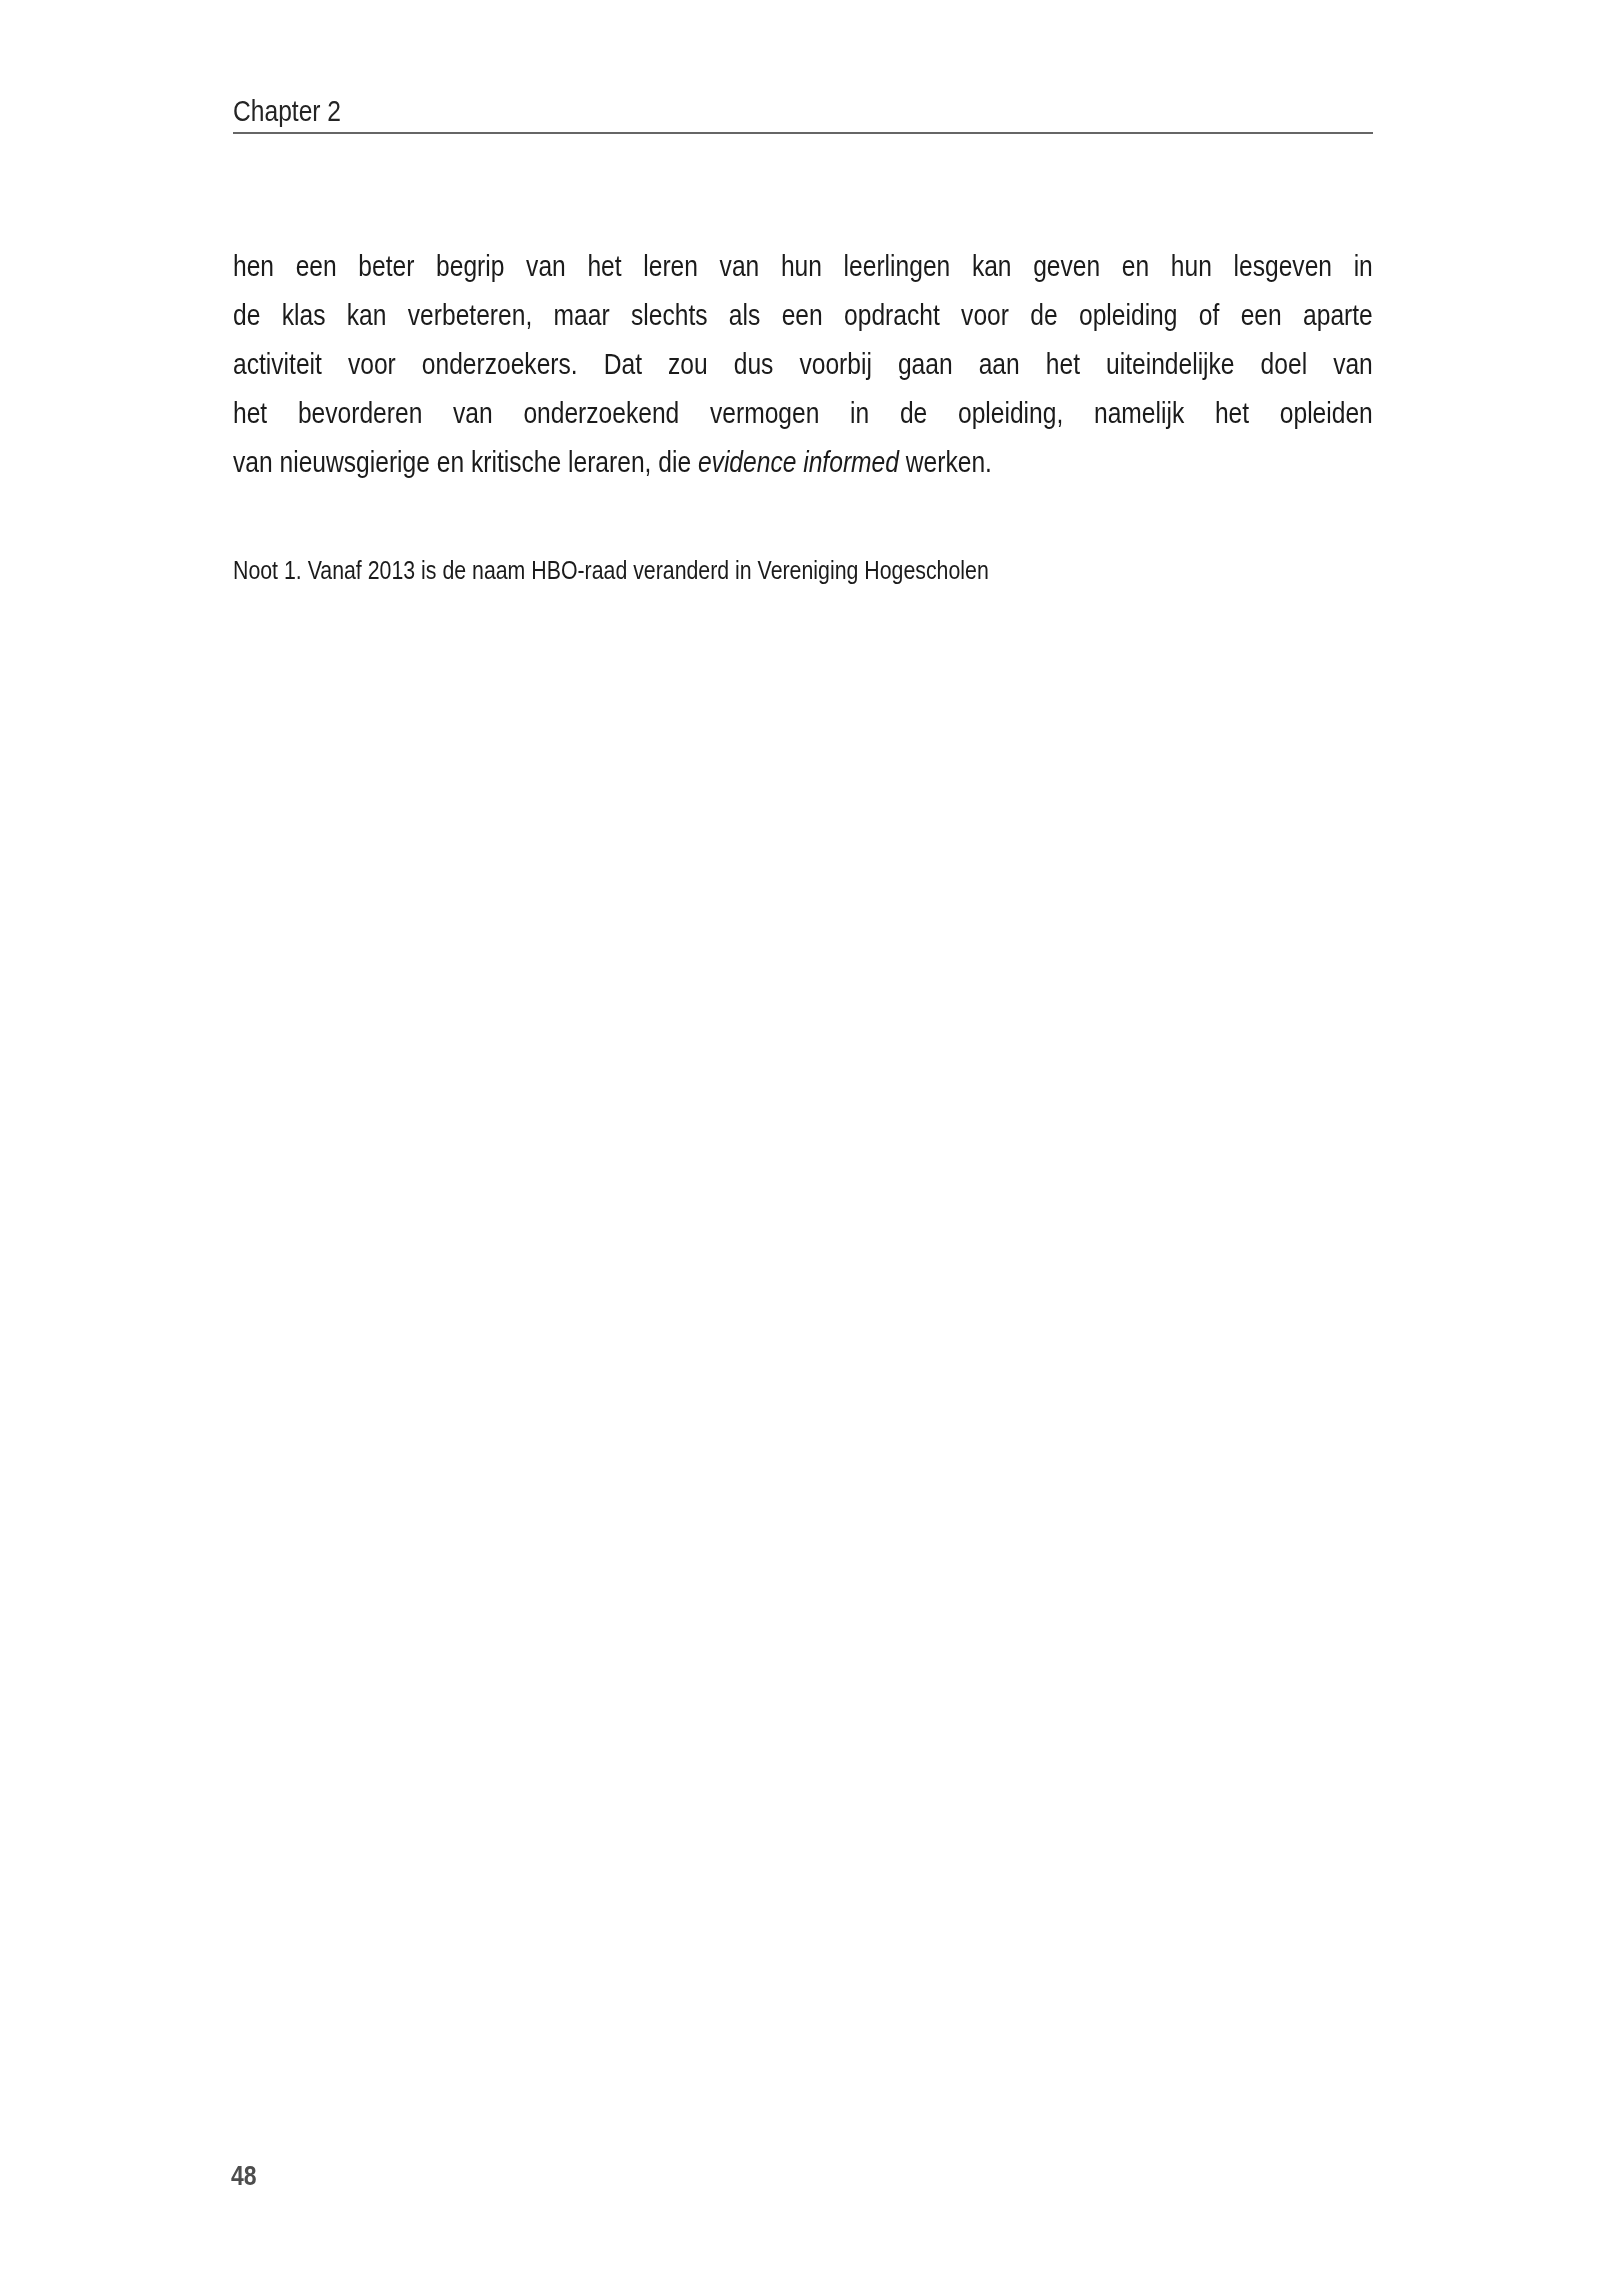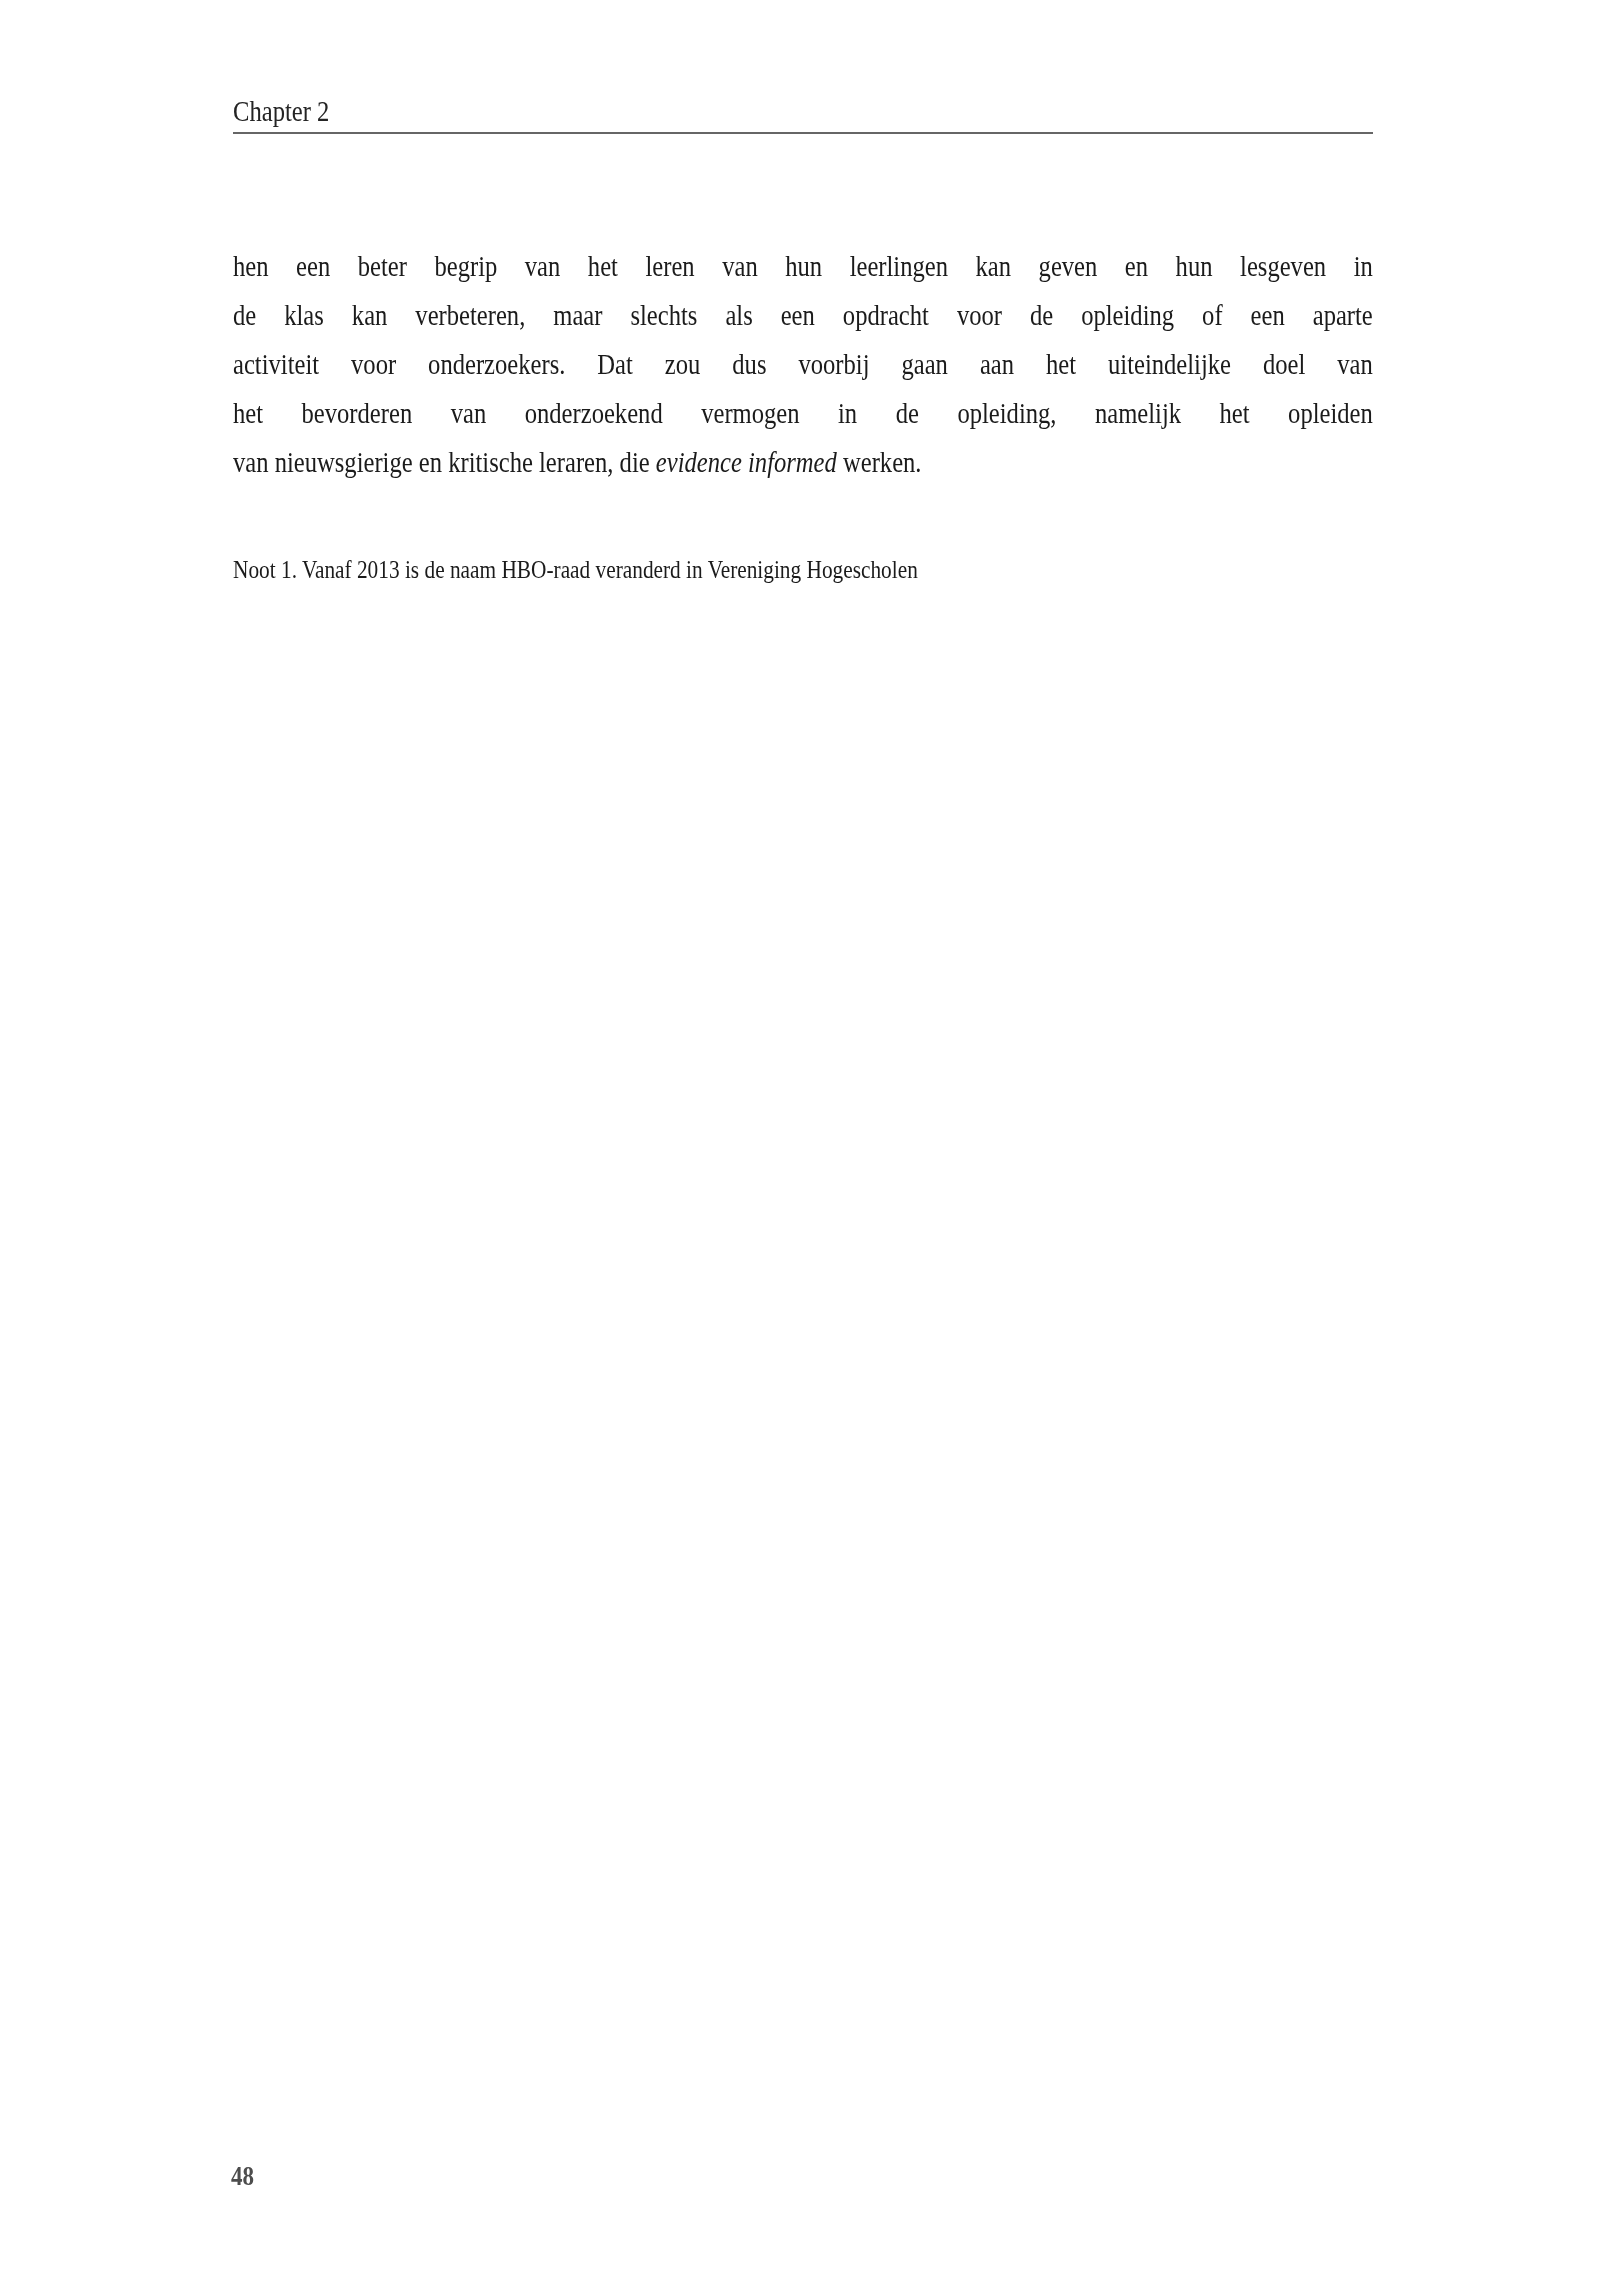--- a/index.html
+++ b/index.html
@@ -5,21 +5,21 @@
 <style>
   html, body { margin: 0; padding: 0; }
   body { background: #ffffff; }
 
   .page {
     position: relative;
     width: 1616px;
     height: 2284px;
     background: #ffffff;
     overflow: hidden;
-    font-family: Liberation Serif, serif;
+    font-family: Liberation Sans, sans-serif;
     color: #1b1b1b;
   }
 
   
   .cond {
     transform: scaleX(0.82);
     transform-origin: 0 0;
   }
 
   .header-title {

